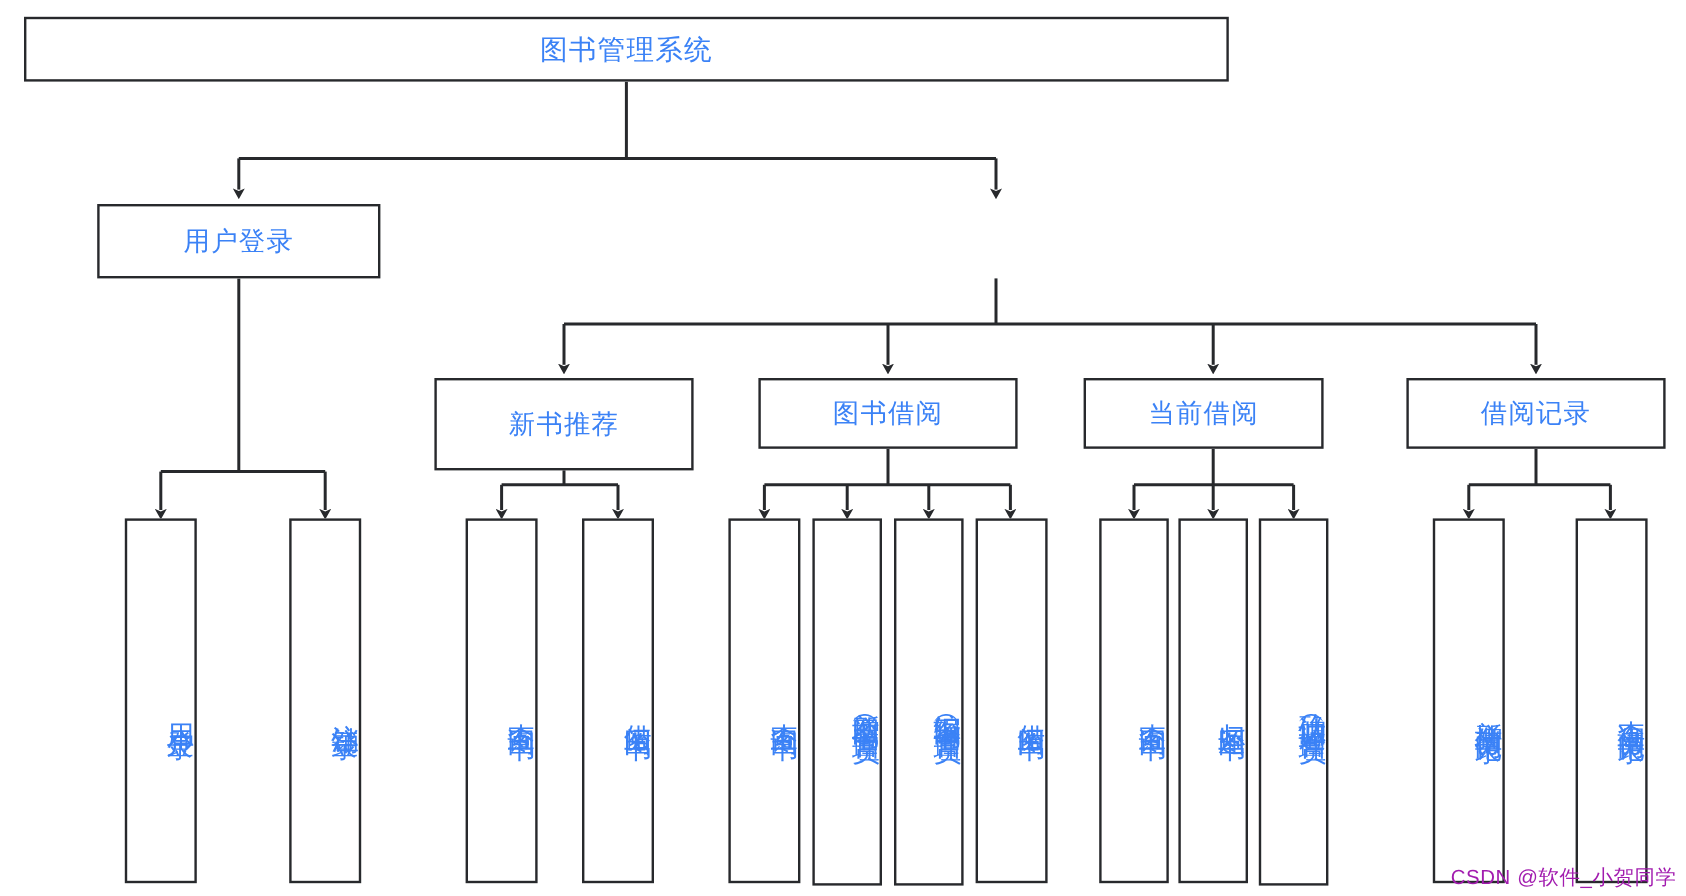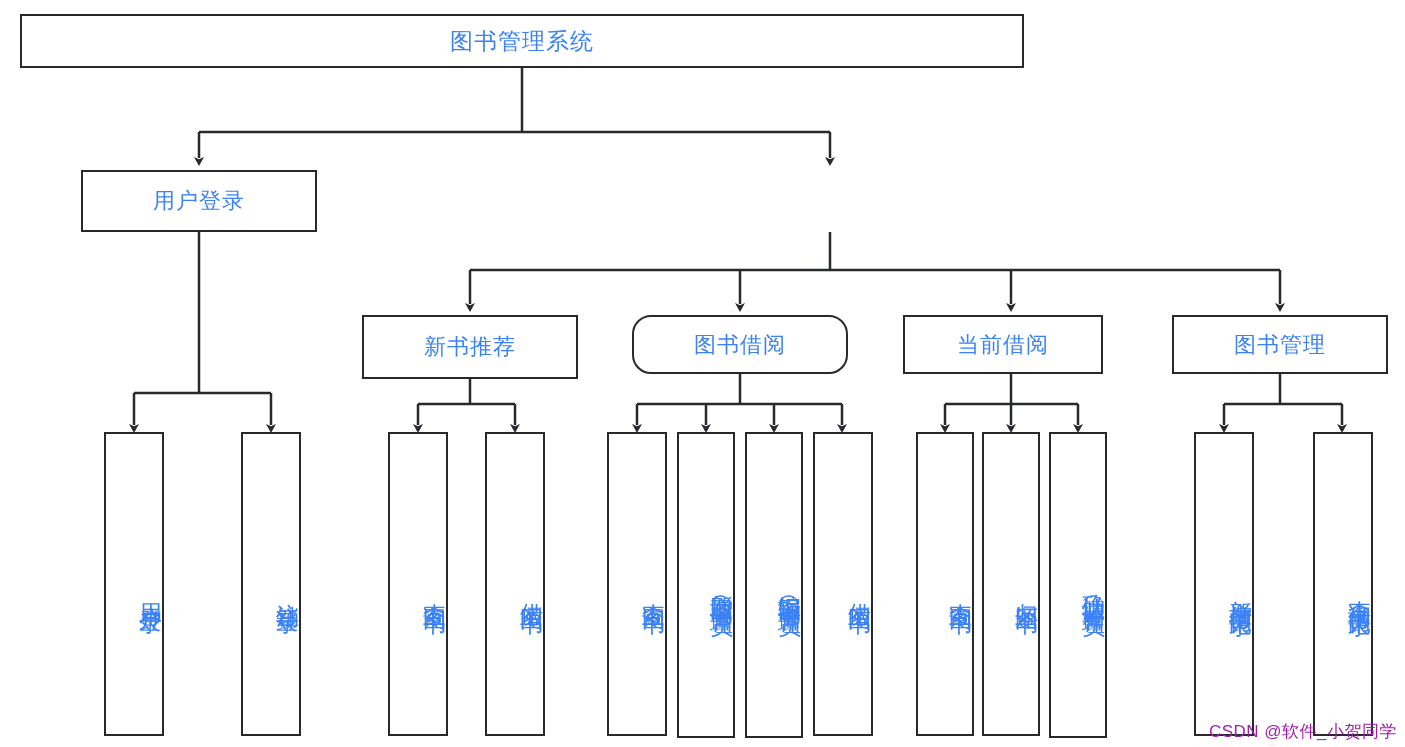--- a/index.html
+++ b/index.html
@@ -127,34 +127,34 @@
 
   <div class="node node-h node-root" style="left:20px; top:14px; width:1004px; height:54px;">
     <span>图书管理系统</span>
   </div>
 
   <div class="node node-h" style="left:81px; top:170px; width:236px; height:62px;">
     <span>用户登录</span>
   </div>
 
 
-  <div class="node node-h" style="left:362px; top:315px; width:216px; height:64px;">
+  <div class="node node-h" style="left:362px; top:315px; width:216px; height:77px;">
     <span>新书推荐</span>
   </div>
 
-  <div class="node node-h" style="left:632px; top:315px; width:216px; height:59px;border-radius:19px;">
+  <div class="node node-h" style="left:632px; top:315px; width:216px; height:59px;">
     <span>图书借阅</span>
   </div>
 
   <div class="node node-h" style="left:903px; top:315px; width:200px; height:59px;">
     <span>当前借阅</span>
   </div>
 
   <div class="node node-h" style="left:1172px; top:315px; width:216px; height:59px;">
-    <span>图书管理</span>
+    <span>借阅记录</span>
   </div>
 
   <div class="node node-v" style="left:104px; top:432px; width:60px; height:304px;">
     <span class="vlabel">用户登录</span>
   </div>
 
   <div class="node node-v" style="left:241px; top:432px; width:60px; height:304px;">
     <span class="vlabel">注销登录</span>
   </div>
 

